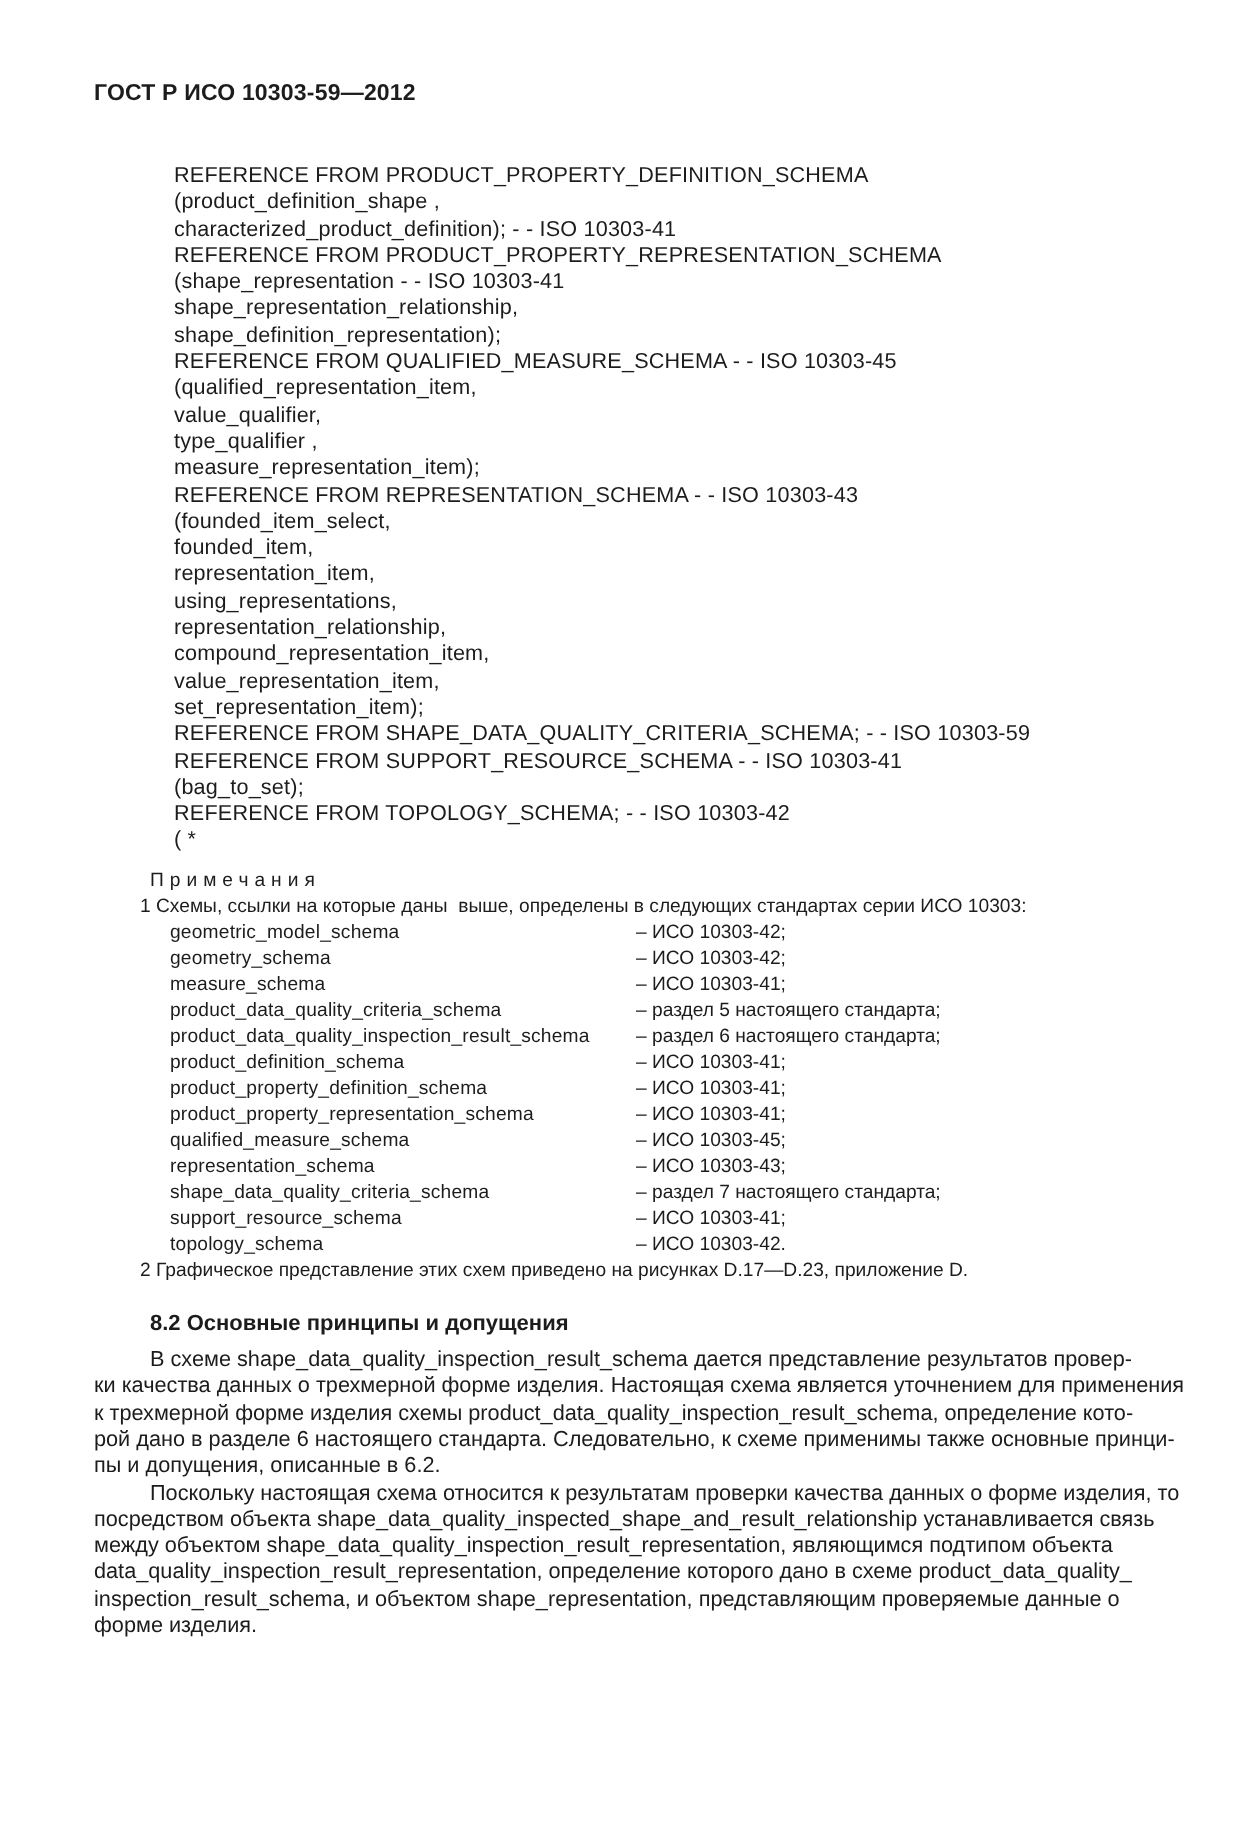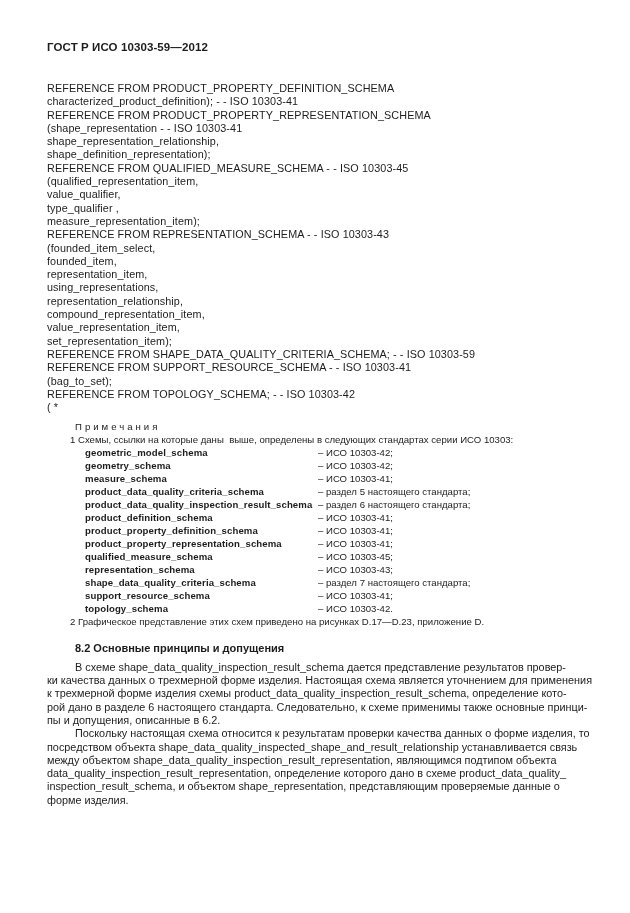--- a/index.html
+++ b/index.html
@@ -22,41 +22,41 @@
     font-size: 11.5px;
     line-height: 13px;
     letter-spacing: 0.1px;
   }
   .express {
     margin-top: 28px;
     font-size: 10.8px;
     line-height: 13.3px;
     letter-spacing: 0.1px;
   }
-  .code-line { white-space: pre; }
+  .code-line { white-space: pre; margin-left: 40px; }
   .notes {
     margin-top: 6px;
     font-size: 9.6px;
     line-height: 13px;
   }
   .notes-title {
     padding-left: 28px;
     letter-spacing: 3px;
   }
   .note-line {
     padding-left: 23px;
     white-space: pre-wrap;
   }
   .schema-list { }
   .schema-row {
     display: grid;
     grid-template-columns: 233px 1fr;
     padding-left: 38px;
   }
-  .schema-name { font-weight: bold; letter-spacing: 0.1px; }
+  .schema-name { font-weight: normal; letter-spacing: 0.1px; }
   .schema-ref { }
   .section-heading {
     margin-top: 14px;
     padding-left: 28px;
     font-size: 11px;
     line-height: 13.3px;
     font-weight: bold;
   }
   .para {
     font-size: 10.85px;
@@ -74,20 +74,21 @@
 </style>
 </head>
 <body>
 
 <div class="page">
 
   <div class="doc-number">ГОСТ Р ИСО 10303-59—2012</div>
 
   <div class="express" id="express-block">
       <div class="code-line">REFERENCE FROM PRODUCT_PROPERTY_DEFINITION_SCHEMA</div>
+      <div class="code-line">(product_definition_shape ,</div>
       <div class="code-line">characterized_product_definition); - - ISO 10303-41</div>
       <div class="code-line">REFERENCE FROM PRODUCT_PROPERTY_REPRESENTATION_SCHEMA</div>
       <div class="code-line">(shape_representation - - ISO 10303-41</div>
       <div class="code-line">shape_representation_relationship,</div>
       <div class="code-line">shape_definition_representation);</div>
       <div class="code-line">REFERENCE FROM QUALIFIED_MEASURE_SCHEMA - - ISO 10303-45</div>
       <div class="code-line">(qualified_representation_item,</div>
       <div class="code-line">value_qualifier,</div>
       <div class="code-line">type_qualifier ,</div>
       <div class="code-line">measure_representation_item);</div>

